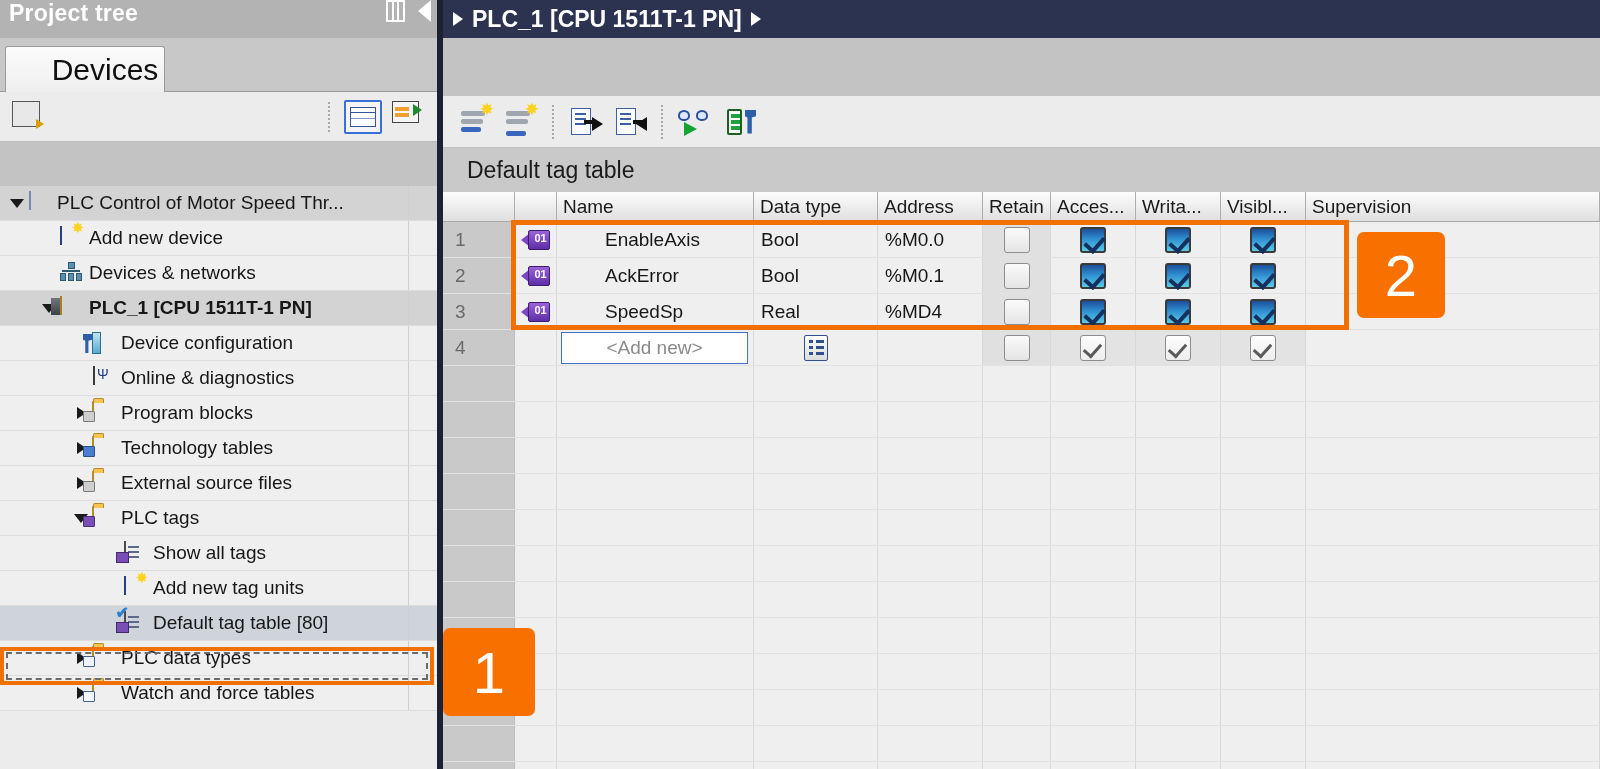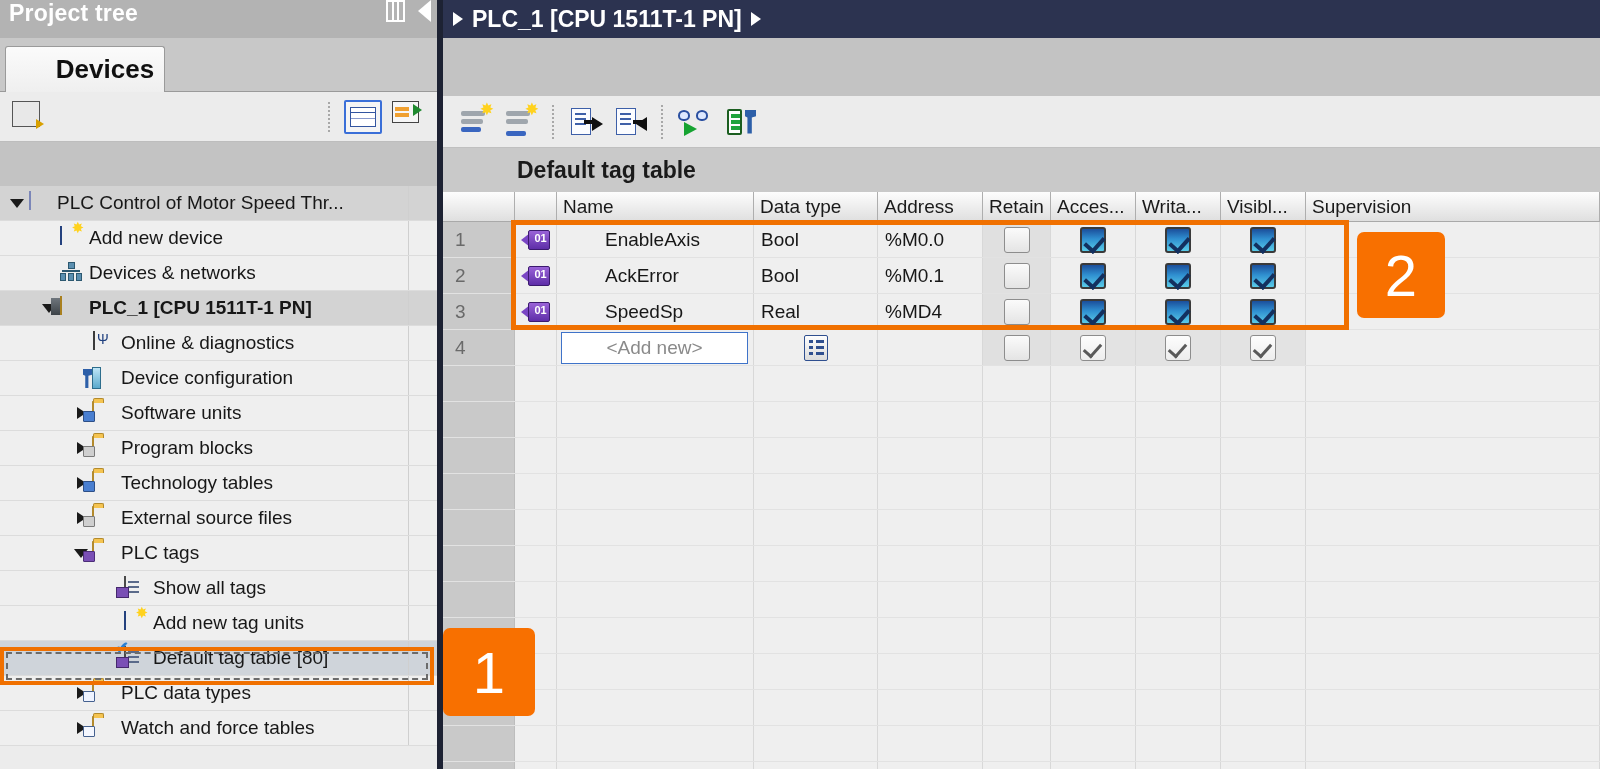--- a/index.html
+++ b/index.html
@@ -45,21 +45,21 @@
     position: absolute; left: 0; top: 38px; width: 440px; height: 54px;
     background: #c8c8c8; border-bottom: 1px solid #9a9a9a;
   }
   #tab-devices {
     position: absolute; left: 5px; top: 8px; width: 160px; height: 46px;
     background: linear-gradient(180deg, #fbfbfb 0%, #efefef 100%);
     border: 1px solid #9a9a9a; border-bottom: none;
     border-radius: 3px 3px 0 0;
     display: flex; align-items: center; justify-content: center;
   }
-  #tab-devices span { font-size: 26px; font-weight: bold; color: #101010; margin-left: 40px; }
+  #tab-devices span { font-size: 30px; font-weight: normal; color: #101010; margin-left: 40px; }
 
   
   #tree-toolbar {
     position: absolute; left: 0; top: 92px; width: 440px; height: 50px;
     background: #ececec; border-bottom: 1px solid #bdbdbd;
     display: flex; align-items: center;
   }
   .tt-ico { width: 32px; height: 32px; position: relative; }
   #tt-left { margin-left: 12px; }
   .tt-right { margin-left: auto; display: flex; align-items: center; gap: 10px; padding-right: 16px; }
@@ -244,21 +244,21 @@
   
   .ei-bat .bd { position:absolute; left:5px; top:3px; width:15px; height:26px; background:#fdfdfd; border:2px solid #1b5e20; border-radius:2px; }
   .ei-bat .bd b { position:absolute; left:2px; width:9px; height:4px; background:#1fa33c; display:block; }
   .ei-bat .wr { position:absolute; right:0px; top:4px; width:11px; height:24px; background:#2d5fa8;
     clip-path: polygon(40% 0, 100% 0, 100% 28%, 62% 33%, 62% 100%, 22% 100%, 22% 33%, 0 28%, 0 0); }
 
   #ed-title {
     position:absolute; left:0; top:148px; width:1157px; height:44px; background:#c9c9c9;
     display:flex; align-items:center;
   }
-  #ed-title span { font-size:23px; font-weight:bold; color:#1a1a1a; margin-left:74px; }
+  #ed-title span { font-size:23px; font-weight:normal; color:#1a1a1a; margin-left:24px; }
 
   
   #tbl { position:absolute; left:0; top:192px; width:1157px; height:577px; background:#ececec; }
   .trow { display:flex; height:36px; }
   .hdr {
     height:30px; background:linear-gradient(180deg,#fdfdfd 0%, #dfdfdf 100%);
     border-bottom:1px solid #a9a9a9;
   }
   .cell {
     display:flex; align-items:center; border-right:1px solid #d8d8d8;
@@ -414,34 +414,28 @@
         </div>
         <div class="tnode alt">
           <span style="display: inline-block; flex: 0 0 auto; width: 40px;"></span>
           <span class="twist open"></span>
           <span class="tico"><span class="ic-plcbox"></span></span>
           <span class="tlabel b">PLC_1 [CPU 1511T-1 PN]</span>
         </div>
         <div class="tnode">
           <span style="display: inline-block; flex: 0 0 auto; width: 72px;"></span>
           <span class="twist"></span>
+          <span class="tico"><span class="ic-devcfg"><span class="card"></span><span class="wr"></span></span></span>
+          <span class="tlabel">Device configuration</span>
+        </div>
+        <div class="tnode">
+          <span style="display: inline-block; flex: 0 0 auto; width: 72px;"></span>
+          <span class="twist"></span>
           <span class="tico"><span class="ic-online"></span></span>
           <span class="tlabel">Online &amp; diagnostics</span>
-        </div>
-        <div class="tnode">
-          <span style="display: inline-block; flex: 0 0 auto; width: 72px;"></span>
-          <span class="twist"></span>
-          <span class="tico"><span class="ic-devcfg"><span class="card"></span><span class="wr"></span></span></span>
-          <span class="tlabel">Device configuration</span>
-        </div>
-        <div class="tnode">
-          <span style="display: inline-block; flex: 0 0 auto; width: 72px;"></span>
-          <span class="twist closed"></span>
-          <span class="tico"><span class="ic-folder"><span class="ov blue"></span></span></span>
-          <span class="tlabel">Software units</span>
         </div>
         <div class="tnode">
           <span style="display: inline-block; flex: 0 0 auto; width: 72px;"></span>
           <span class="twist closed"></span>
           <span class="tico"><span class="ic-folder"><span class="ov gray"></span></span></span>
           <span class="tlabel">Program blocks</span>
         </div>
         <div class="tnode">
           <span style="display: inline-block; flex: 0 0 auto; width: 72px;"></span>
           <span class="twist closed"></span>

